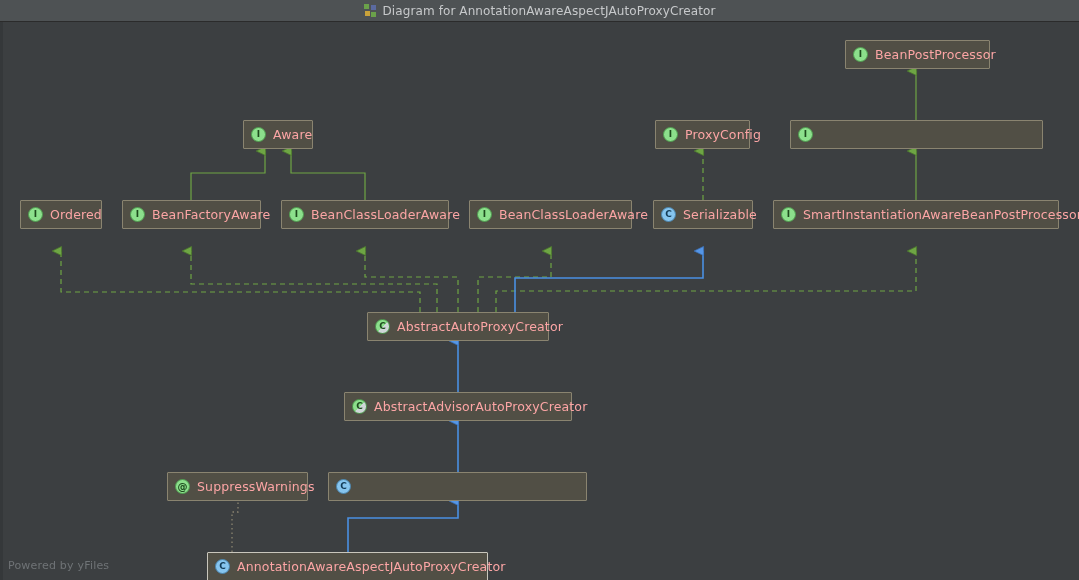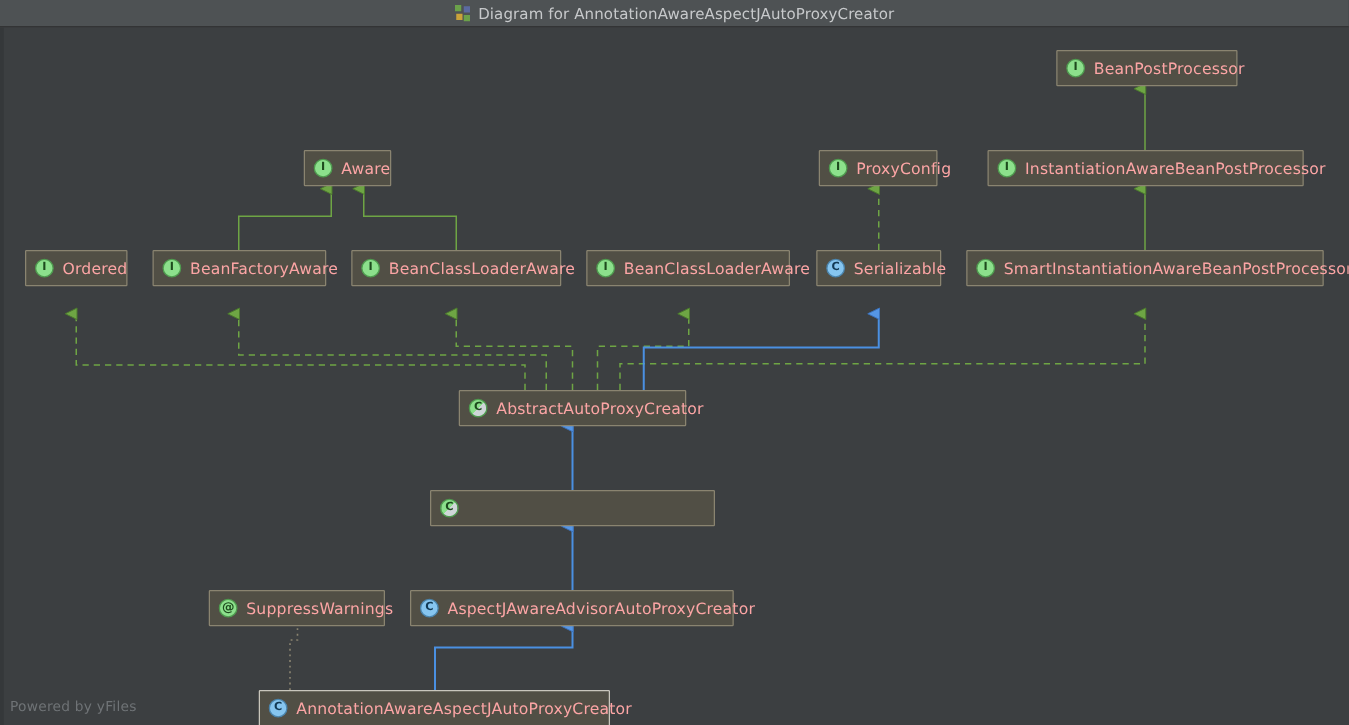--- a/index.html
+++ b/index.html
@@ -142,21 +142,20 @@
         <div class="node" style="left: 845px; top: 18px; width: 145px;">
           <span class="ic ic-interface">I</span>
           <span class="nlabel">BeanPostProcessor</span>
         </div>
         <div class="node" style="left: 655px; top: 98px; width: 95px;">
           <span class="ic ic-interface">I</span>
           <span class="nlabel">ProxyConfig</span>
         </div>
         <div class="node" style="left: 790px; top: 98px; width: 253px;">
           <span class="ic ic-interface">I</span>
-          <span class="nlabel">InstantiationAwareBeanPostProcessor</span>
         </div>
         <div class="node" style="left: 243px; top: 98px; width: 70px;">
           <span class="ic ic-interface">I</span>
           <span class="nlabel">Aware</span>
         </div>
         <div class="node" style="left: 20px; top: 178px; width: 82px;">
           <span class="ic ic-interface">I</span>
           <span class="nlabel">Ordered</span>
         </div>
         <div class="node" style="left: 122px; top: 178px; width: 139px;">
@@ -178,28 +177,28 @@
         <div class="node" style="left: 773px; top: 178px; width: 286px;">
           <span class="ic ic-interface">I</span>
           <span class="nlabel">SmartInstantiationAwareBeanPostProcessor</span>
         </div>
         <div class="node" style="left: 367px; top: 290px; width: 182px;">
           <span class="ic ic-abstract">C</span>
           <span class="nlabel">AbstractAutoProxyCreator</span>
         </div>
         <div class="node" style="left: 344px; top: 370px; width: 228px;">
           <span class="ic ic-abstract">C</span>
+          <span class="nlabel">AbstractAdvisorAutoProxyCreator</span>
         </div>
         <div class="node" style="left: 167px; top: 450px; width: 141px;">
           <span class="ic ic-annotation">@</span>
           <span class="nlabel">SuppressWarnings</span>
         </div>
         <div class="node" style="left: 328px; top: 450px; width: 259px;">
           <span class="ic ic-class">C</span>
-          <span class="nlabel">AspectJAwareAdvisorAutoProxyCreator</span>
         </div>
         <div class="node selected" style="left: 207px; top: 530px; width: 281px;">
           <span class="ic ic-class">C</span>
           <span class="nlabel">AnnotationAwareAspectJAutoProxyCreator</span>
         </div>
       </div>
 
     <div id="watermark">Powered by yFiles</div>
   </div>
 </div>

